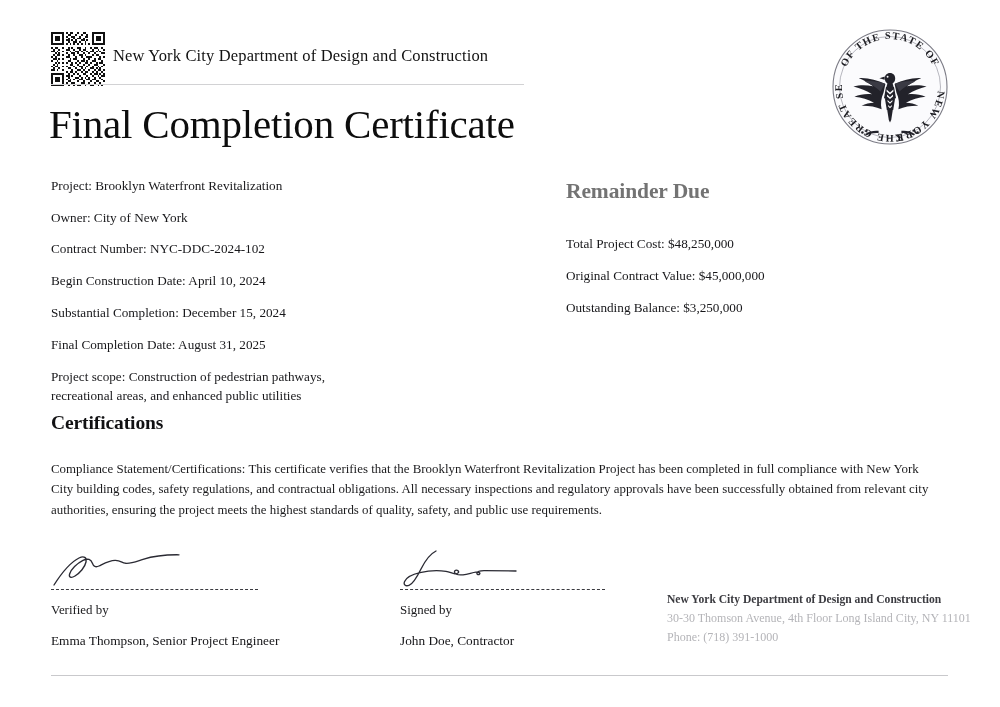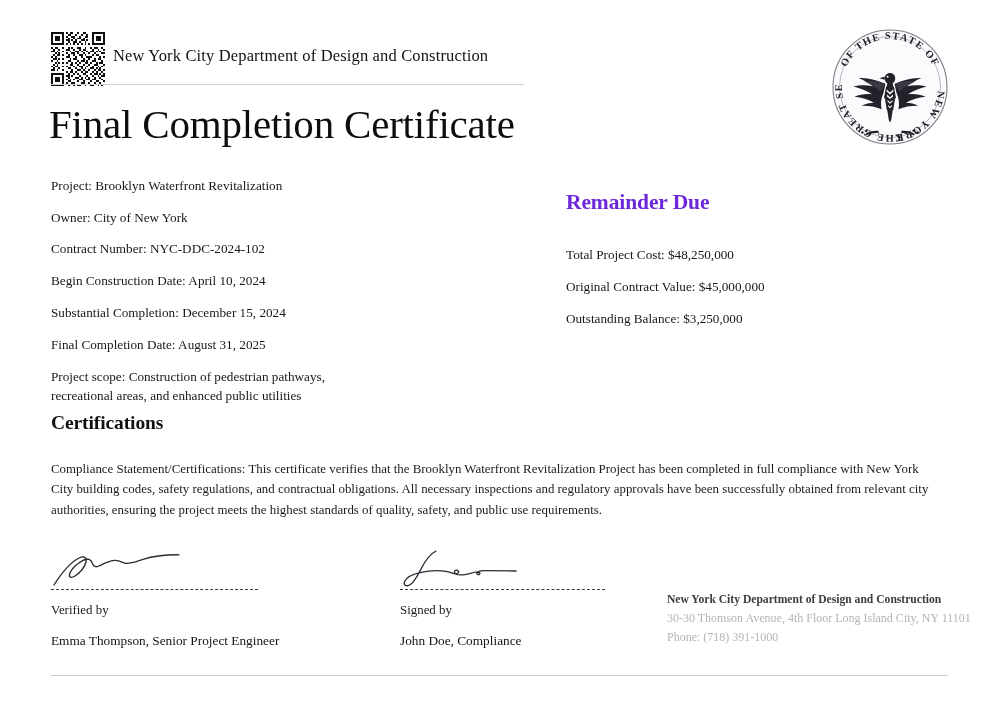--- a/index.html
+++ b/index.html
@@ -98,25 +98,25 @@
   }
 
   
   .remainder {
     position: absolute;
     left: 566px;
     top: 178px;
     width: 390px;
   }
   .remainder h2 {
-    margin: 12px 0 31px 0;
+    margin: 1px 0 31px 0;
     font-size: 21.5px;
     font-weight: bold;
     letter-spacing: -0.1px;
-    color: #6d28d9;
+    color: #737373;
   }
   .remainder .detail-line {
     font-size: 13.2px;
     margin-bottom: 14.5px;
   }
 
   
   .certifications {
     position: absolute;
     left: 51px;
@@ -566,21 +566,21 @@
                  C5.4,38.6 3.2,36.6 4.6,33.4 C6.4,29.4 12,26.4 20,24.6
                  C28,22.8 38,22.2 46,23.4 C50,24 52,25.6 55,25.8
                  C58,26 59.4,24.2 58,22.8 C56.6,21.4 54,22.4 54.6,24.4
                  C55.2,26.4 58.6,27.2 63,26.8 C68,26.4 72,24.6 76,24.2
                  C79,23.9 80.6,24.8 79.6,26 C78.6,27.2 76.6,26.6 77,25
                  C77.4,23.4 80,22.6 84,22.6 C92,22.6 104,22.8 116,23" fill="none" stroke="#2a2a33" stroke-width="1.35" stroke-linecap="round" stroke-linejoin="round"></path>
       </svg>
     </div>
     <div class="sig-line"></div>
     <div class="sig-role">Signed by</div>
-    <div class="sig-person">John Doe, Compliance</div>
+    <div class="sig-person">John Doe, Contractor</div>
   </div>
 
   <div class="footer-addr">
     <div class="footer-org">New York City Department of Design and Construction</div>
     <div class="footer-street">30-30 Thomson Avenue, 4th Floor Long Island City, NY 11101</div>
     <div class="footer-phone">Phone: (718) 391-1000</div>
   </div>
 
   <div class="bottom-rule"></div>
 

